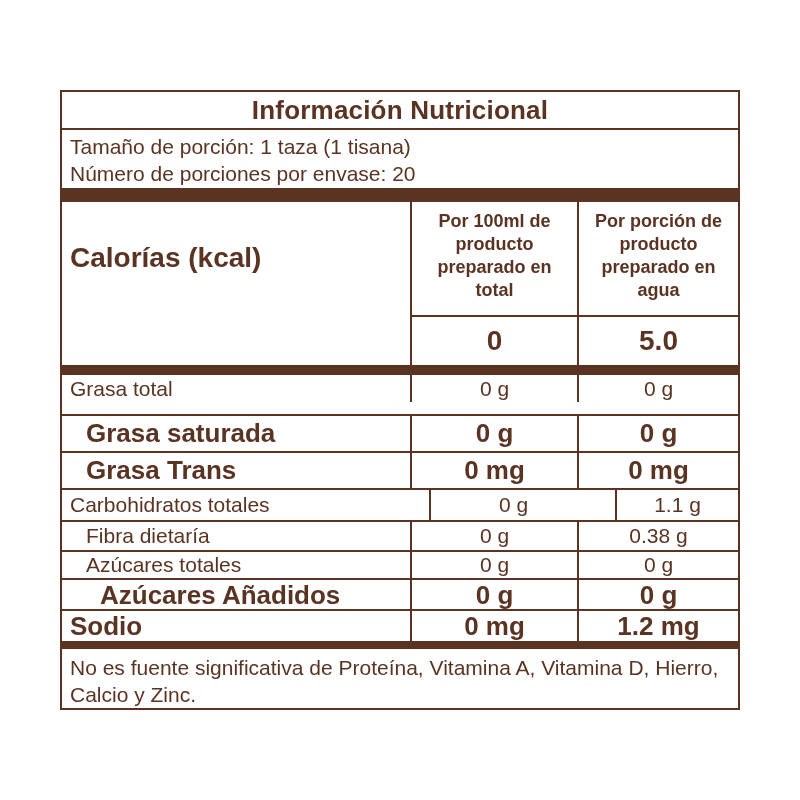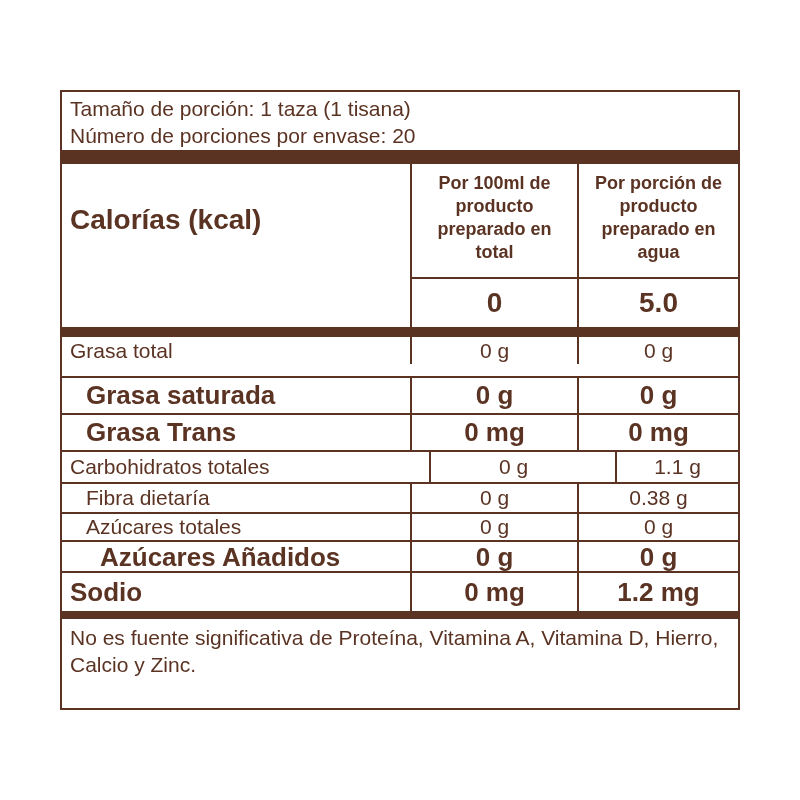--- a/index.html
+++ b/index.html
@@ -54,35 +54,36 @@
   }
 
   .nrow{flex:0 0 auto;}
   .nrow + .nrow{border-top:2px solid var(--brown);}
   .nrow .lbl{display:flex;align-items:center;padding-left:8px;}
   .nrow .val{display:flex;align-items:center;justify-content:center;}
   .nrow.reg{font-size:21px;}
   .nrow.big{font-weight:bold;font-size:26px;}
   .h27{height:27px;border-radius:13px;} .h39{height:37px;margin-top:12px;} .h37{height:37px;}
   .h32{height:32px;gap:19px;} .h30{height:30px;} .h26{height:28px;}
-  .h31{height:31px;} .h44{height:40px;}
+  .h31{height:31px;} .h44{height:32px;}
   .ind1 .lbl{padding-left:24px;}
   .ind2 .lbl{padding-left:38px;}
 
   .footnote{
     flex:1 1 auto;padding:5px 10px 0 8px;
     font-size:21px;line-height:27px;
   }
 </style>
 </head>
 <body>
 
 <div class="stage">
   <div class="label-box">
 
+    <div class="title-row">Información Nutricional</div>
 
     <div class="serving">
       <div>Tamaño de porción: 1 taza (1 tisana)</div>
       <div>Número de porciones por envase: 20</div>
     </div>
 
     <div class="thick-bar bar1"></div>
 
     <div class="cal-grid">
       <div class="cal-label">Calorías (kcal)</div>

